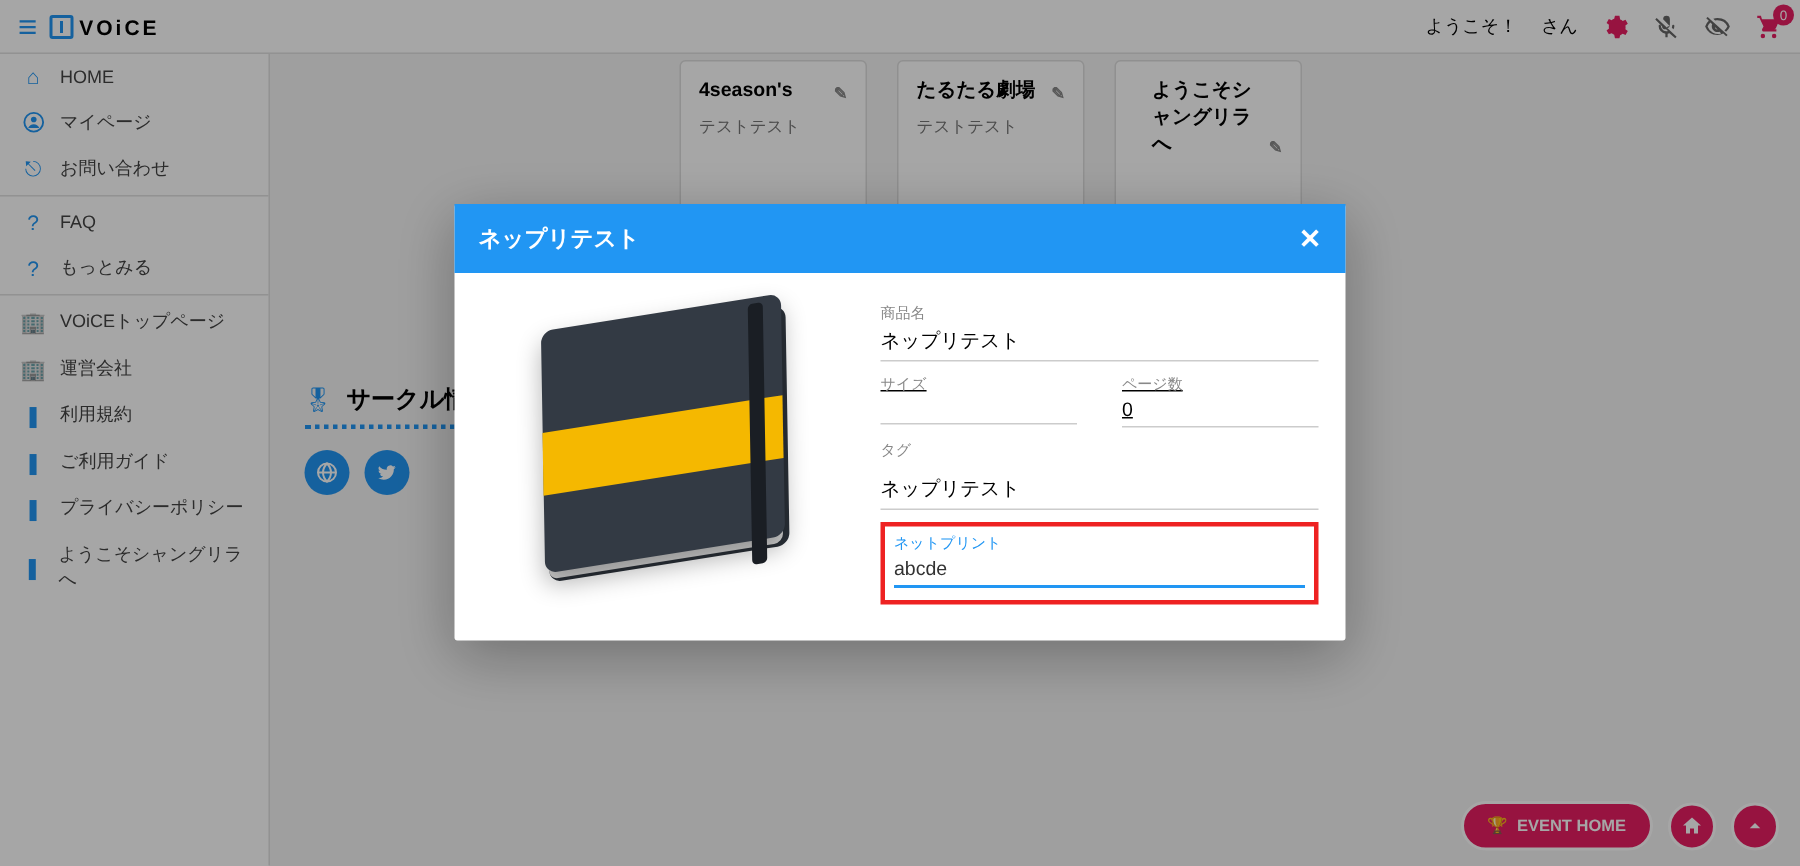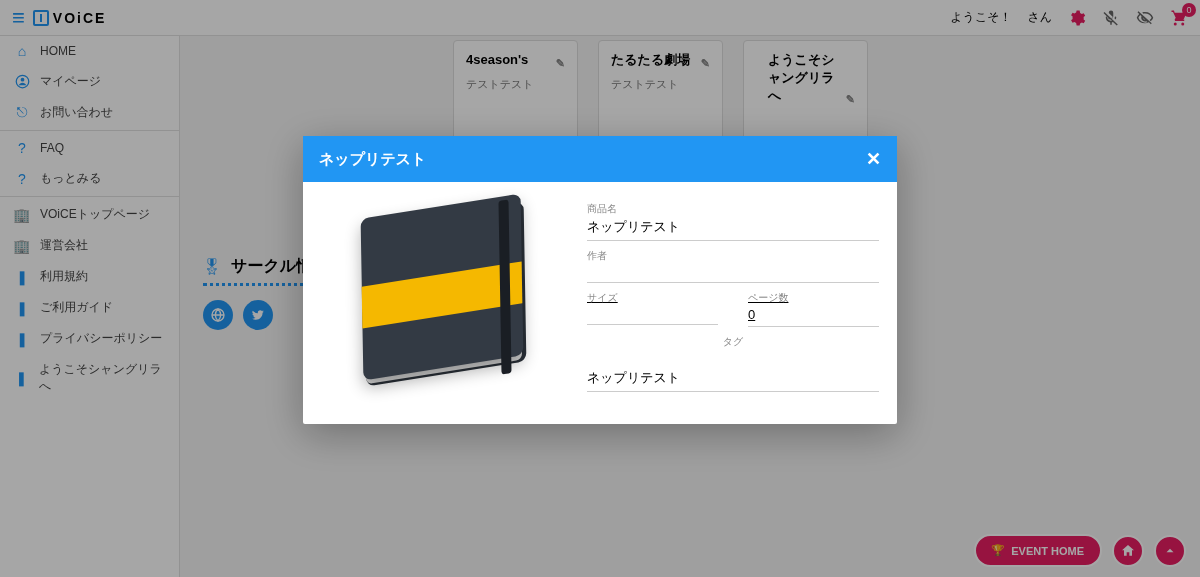--- a/index.html
+++ b/index.html
@@ -55,21 +55,21 @@
     .nb-band { position: absolute; left: 2px; top: 68px; width: 160px; height: 42px; background: #f5b800; transform: skewY(-8deg) rotate(-1deg); }
     .nb-strap { position: absolute; left: 140px; top: -6px; width: 10px; height: 174px; background: #1a1e24; border-radius: 3px; transform: skewY(-8deg) rotate(-1deg); }
     .nb-pages { position: absolute; left: 6px; top: 156px; width: 156px; height: 10px; background: #d5d5d5; transform: skewY(-8deg) rotate(-1deg); border-radius: 0 0 6px 6px; }
     
     .modal-form { flex: 1; padding-right: 6px; }
     .field { margin-bottom: 8px; }
     .field-label { font-size: 10px; color: #888; }
     .field-value { font-size: 13px; border-bottom: 1px solid #ccc; padding: 2px 0 4px; min-height: 20px; }
     .field-row { display: flex; gap: 30px; text-decoration: underline; }
     .field-row .field { flex: 1; }
-    .tag-field { font-size: 10px; color: #888; margin-bottom: 18px; text-align: center; }
+    .tag-field { font-size: 10px; color: #888; margin-bottom: 8px; }
     .highlight { border: 3px solid #ee2222; padding: 4px 6px 8px; margin-top: 2px; }
     .highlight .field-label { color: #2196f3; font-size: 10px; }
     .highlight .field-value { border-bottom: 2px solid #2196f3; color: #333; }
   </style>
 </head>
 <body>
 
 <div class="header">
   <div class="header-left">
     <span class="hamburger">≡</span>
@@ -236,34 +236,34 @@
         <div class="nb-pages"></div>
         <div class="nb-cover"></div>
         <div class="nb-band"></div>
         <div class="nb-strap"></div>
       </div>
     </div>
     <div class="modal-form">
       <div class="field">
         <div class="field-label">商品名</div>
         <div class="field-value">ネップリテスト</div>
-      </div>
-      <div class="field">
-        <div class="field-label">作者</div>
-        <div class="field-value"></div>
       </div>
       <div class="field-row">
         <div class="field">
           <div class="field-label">サイズ</div>
           <div class="field-value"></div>
         </div>
         <div class="field">
           <div class="field-label">ページ数</div>
           <div class="field-value">0</div>
         </div>
       </div>
       <div class="tag-field">タグ</div>
       <div class="field">
         <div class="field-value">ネップリテスト</div>
       </div>
+      <div class="highlight">
+        <div class="field-label">ネットプリント</div>
+        <div class="field-value">abcde</div>
+      </div>
     </div>
   </div>
 </div>
 
 </body></html>

